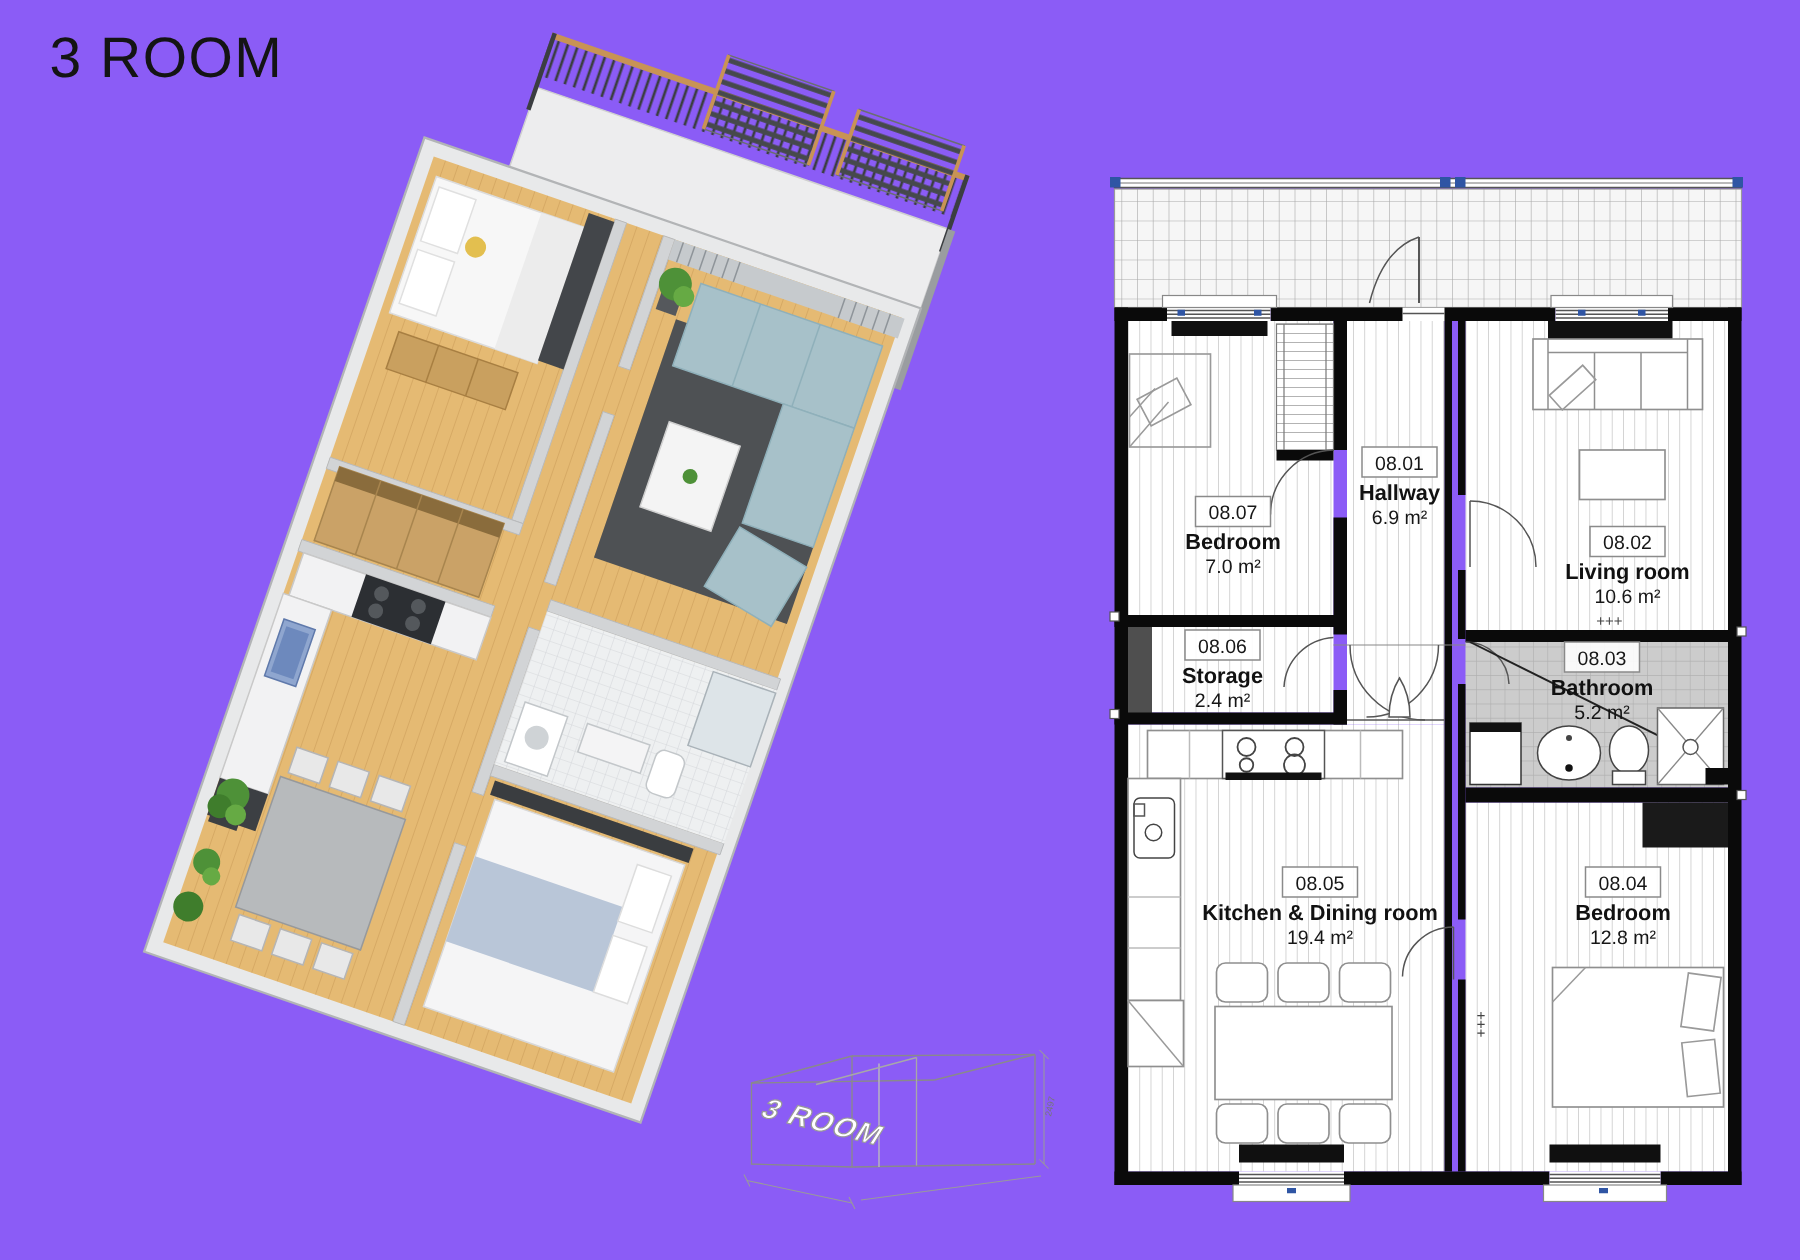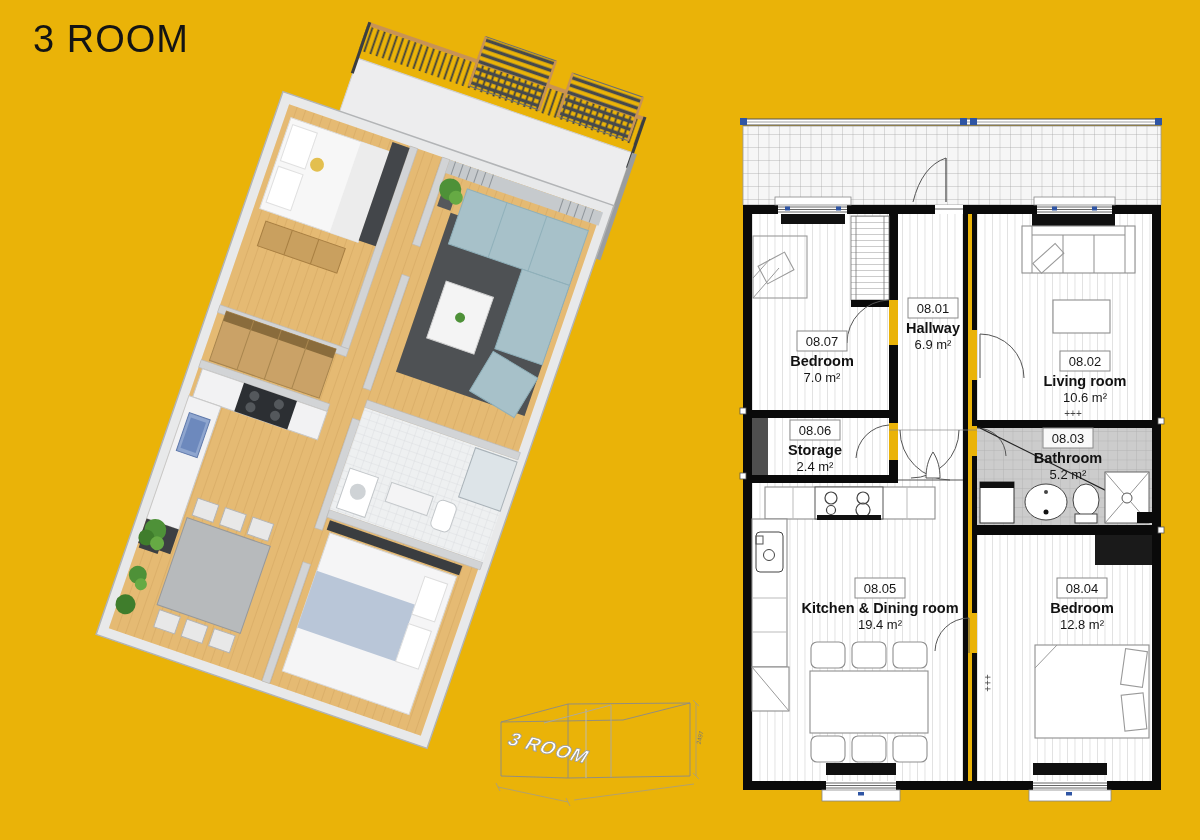--- a/index.html
+++ b/index.html
@@ -1,16 +1,16 @@
 <!DOCTYPE html>
 <html><head>
 <meta charset="utf-8">
 <style>
   html,body{margin:0;padding:0;background:#ffffff;}
-  #sheet{position:relative;width:1200px;height:840px;background:#eab308;overflow:hidden;
+  #sheet{position:relative;width:1200px;height:840px;background:#8b5cf6;overflow:hidden;
          font-family:"Liberation Sans", sans-serif;}
   #title{position:absolute;left:33px;top:18px;font-size:38px;font-weight:400;
          letter-spacing:1px;color:#141414;}
   .abs{position:absolute;}
   svg text{font-family:"Liberation Sans", sans-serif;}
   .roomname{font-weight:bold;font-size:14.5px;fill:#111;}
   .roomarea{font-size:13px;fill:#161616;}
   .roomcode{font-size:13px;fill:#161616;}
   .codebox{fill:#ffffff;fill-opacity:.88;stroke:#8a8a8a;stroke-width:1;}
   .wall{fill:#0a0a0a;}

